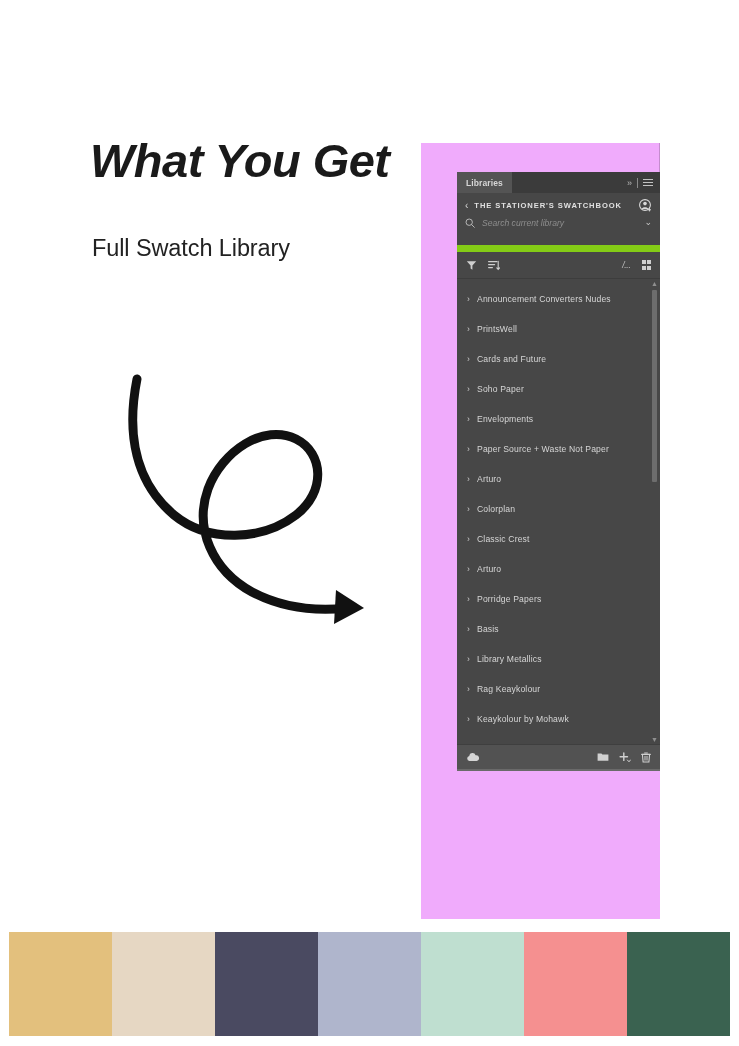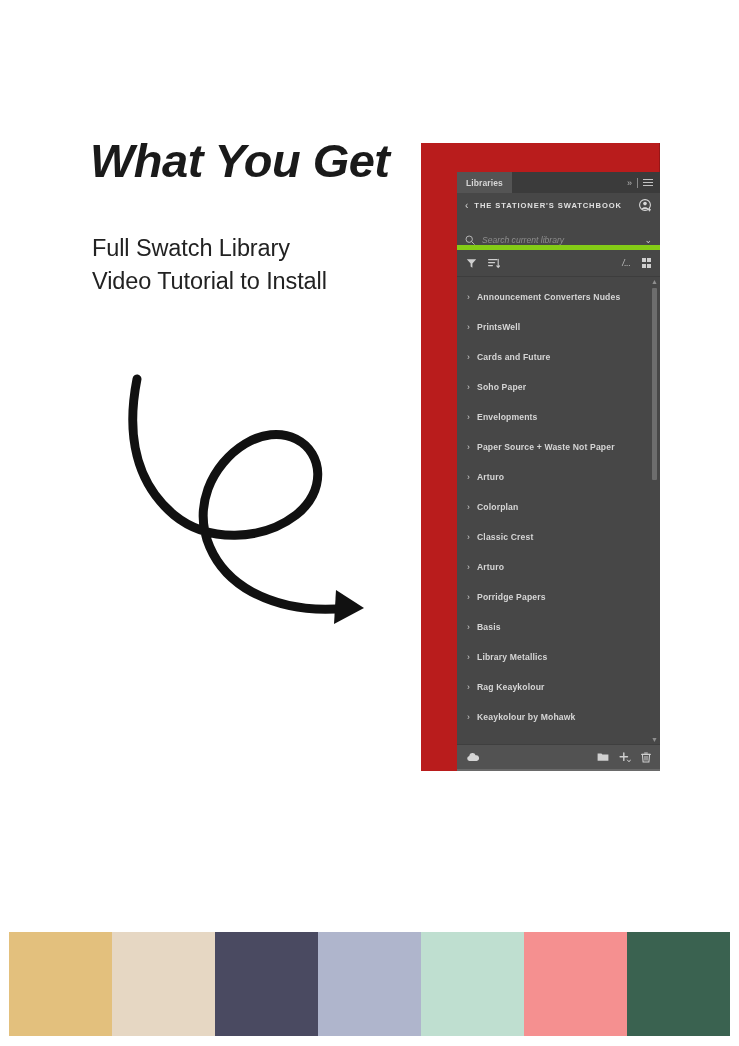--- a/index.html
+++ b/index.html
@@ -46,22 +46,22 @@
     width: 280px;
     height: 265px;
   }
 
   
   .panel-outer {
     position: absolute;
     left: 421px;
     top: 143px;
     width: 239px;
-    height: 628px;
-    background: #b91c1c;
+    height: 776px;
+    background: #f0abfc;
   }
   .panel-shadow-edge {
     position: absolute;
     left: 0; top: 0;
     width: 239px; height: 628px;
     box-shadow: inset -1px 0 0 rgba(0,0,0,0.18);
   }
   .panel {
     position: absolute;
     left: 36px;
@@ -144,23 +144,23 @@
   .avatar-add {
     position: relative;
     width: 13px;
     height: 13px;
   }
 
   
   .search-row {
     height: 27px;
     display: flex;
-    align-items: flex-end;
+    align-items: flex-start;
     padding: 0 8px;
-    border-bottom: 5px solid #84cc16;
+    border-bottom: 7px solid #84cc16;
     flex: none;
   }
   .search-text {
     flex: 1;
     font-size: 8.6px;
     font-style: italic;
     color: #8d8d8d;
     margin-left: 7px;
     white-space: nowrap;
   }
@@ -216,21 +216,21 @@
   }
   .list-chevron {
     font-size: 8.5px;
     color: #cdcdcd;
     width: 10px;
     flex: none;
     line-height: 1;
   }
   .list-label {
     font-size: 8.6px;
-    font-weight: bold;
+    font-weight: normal;
     letter-spacing: 0.15px;
     color: #d6d6d6;
     white-space: nowrap;
     text-align: right;
   }
 
   
   .scrollbar {
     position: absolute;
     right: 2px;
@@ -306,21 +306,20 @@
 
   svg { display: block; }
 </style>
 </head>
 <body>
 
 <div class="headline">What You Get</div>
 
 <div class="feature-list">
   <div>Full Swatch Library</div>
-  <div>Video Tutorial to Install</div>
 </div>
 
 <div class="arrow-art">
   <svg width="280" height="265" viewBox="0 0 280 265">
     <path d="M 25 14
              C 14 70, 24 118, 62 150
              C 96 178, 150 176, 184 150
              C 214 127, 212 88, 184 74
              C 152 58, 110 86, 96 124
              C 82 163, 100 205, 140 227

